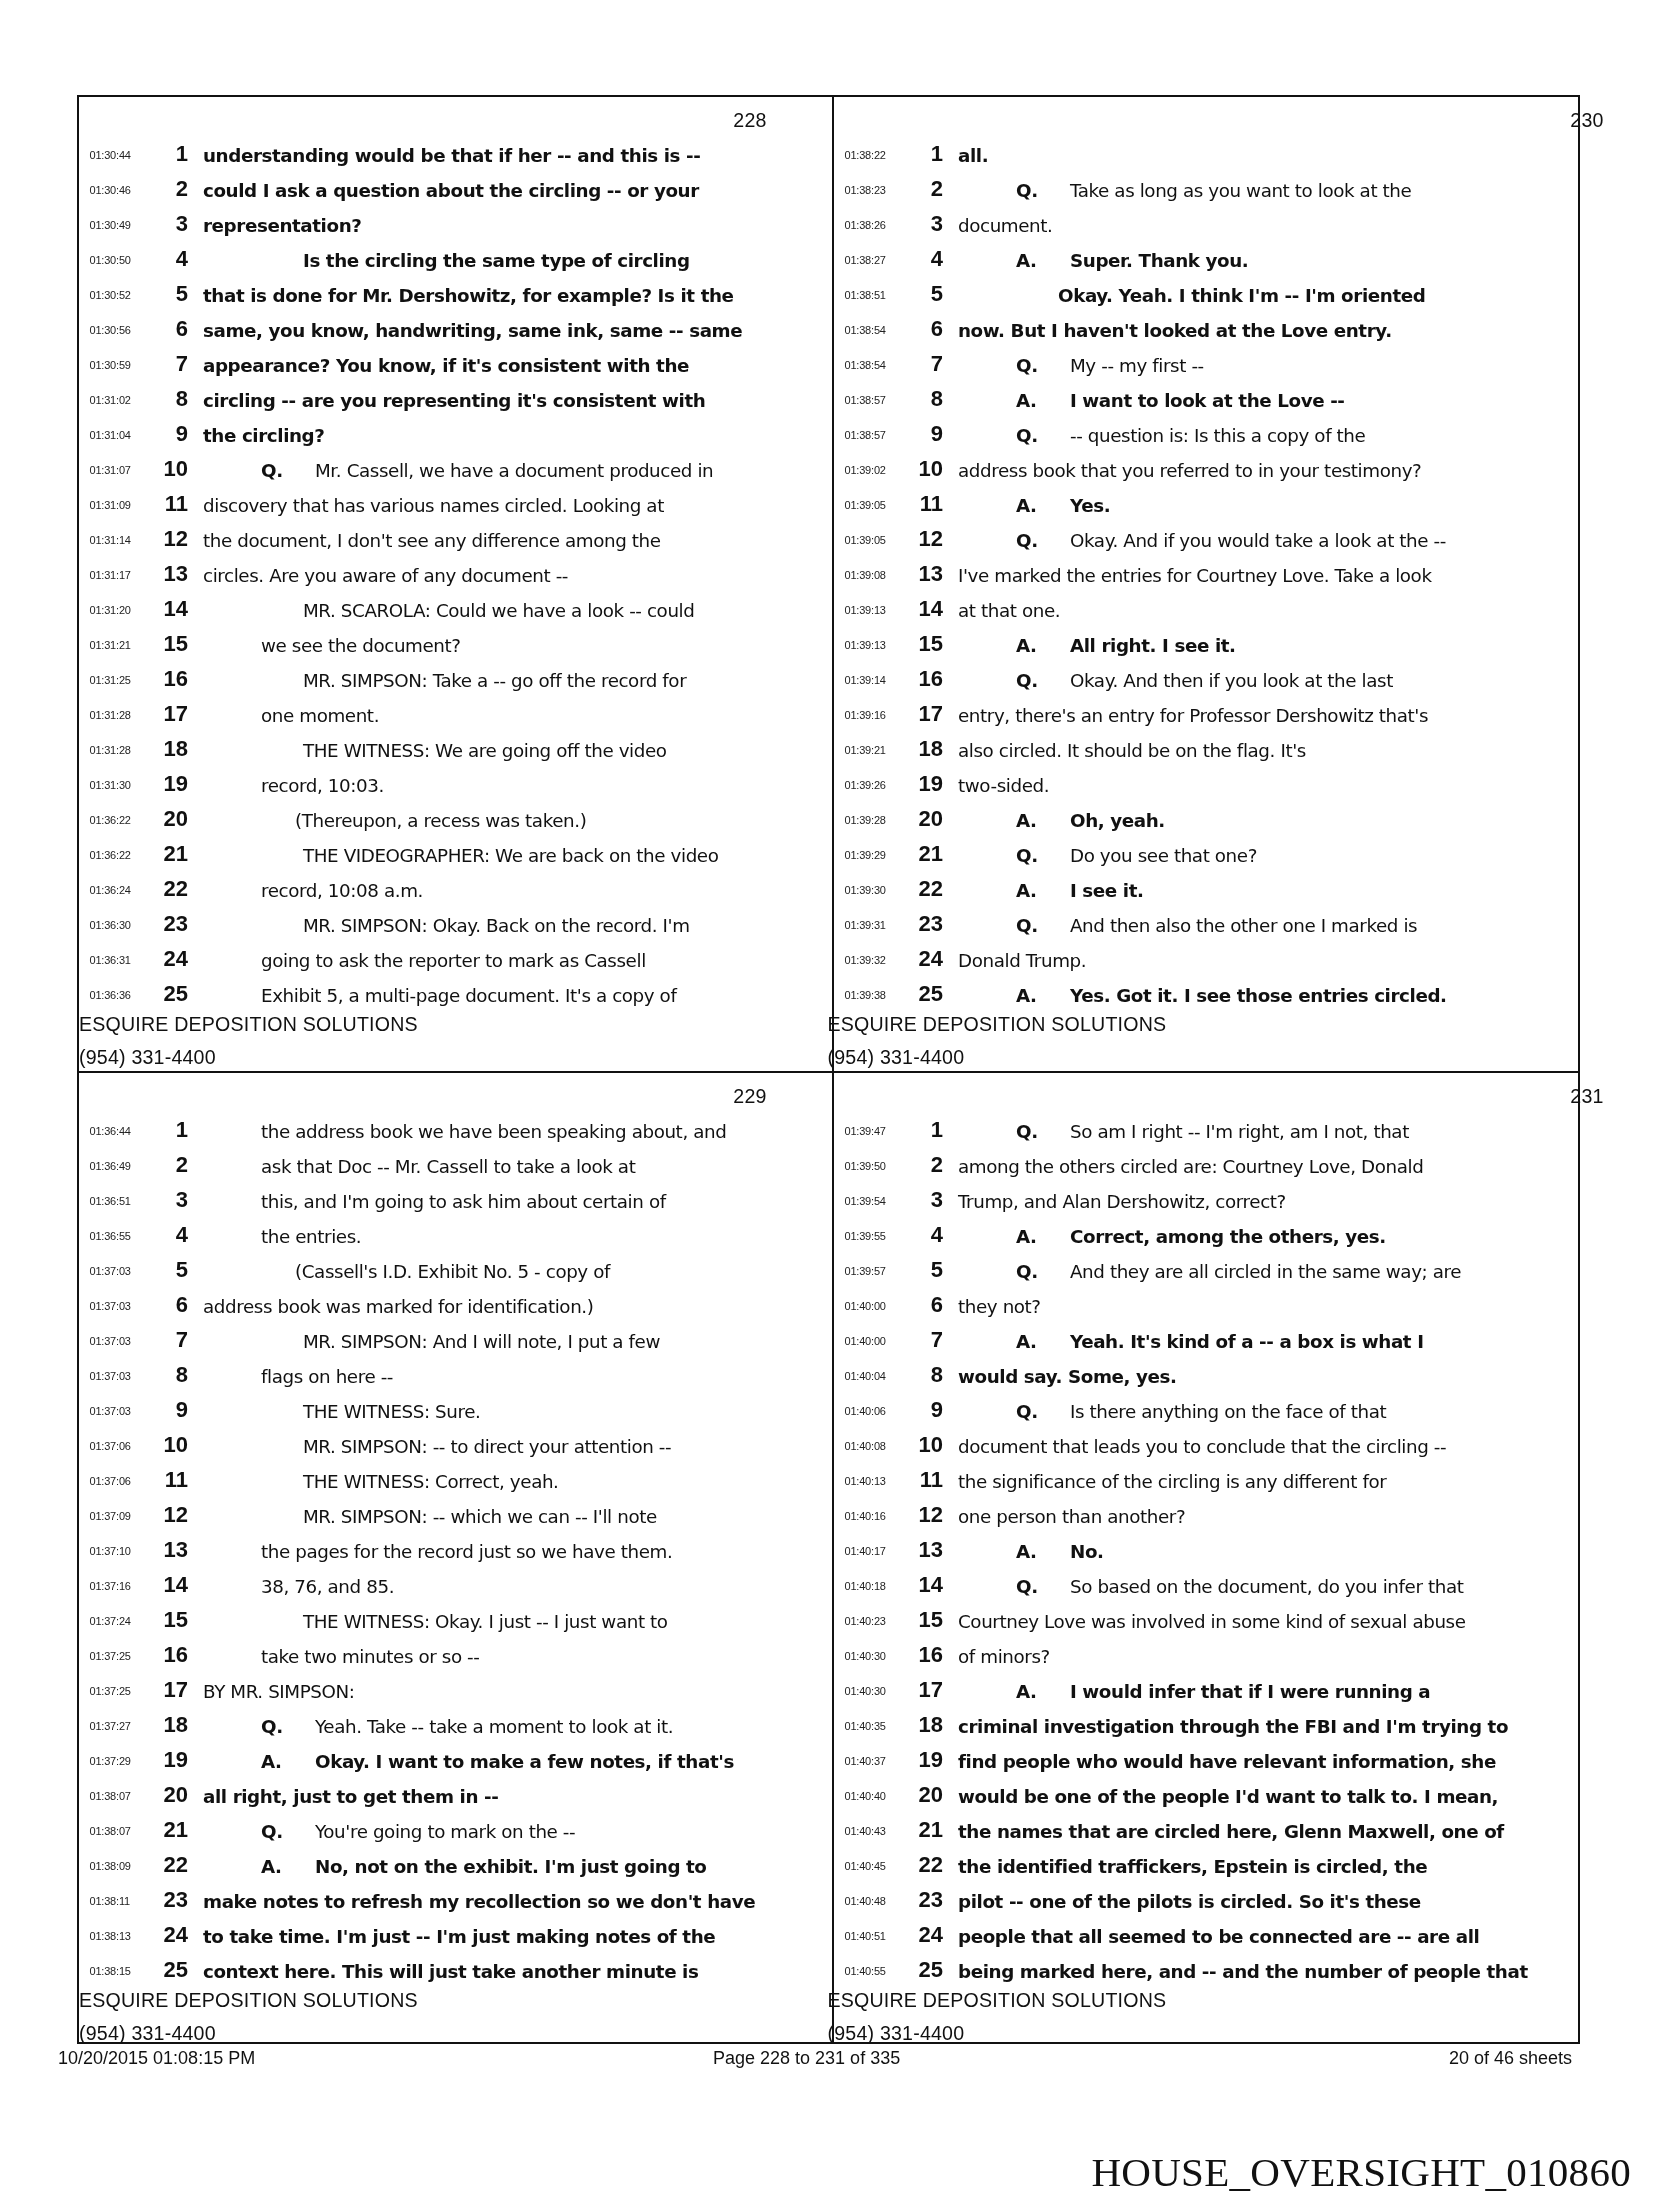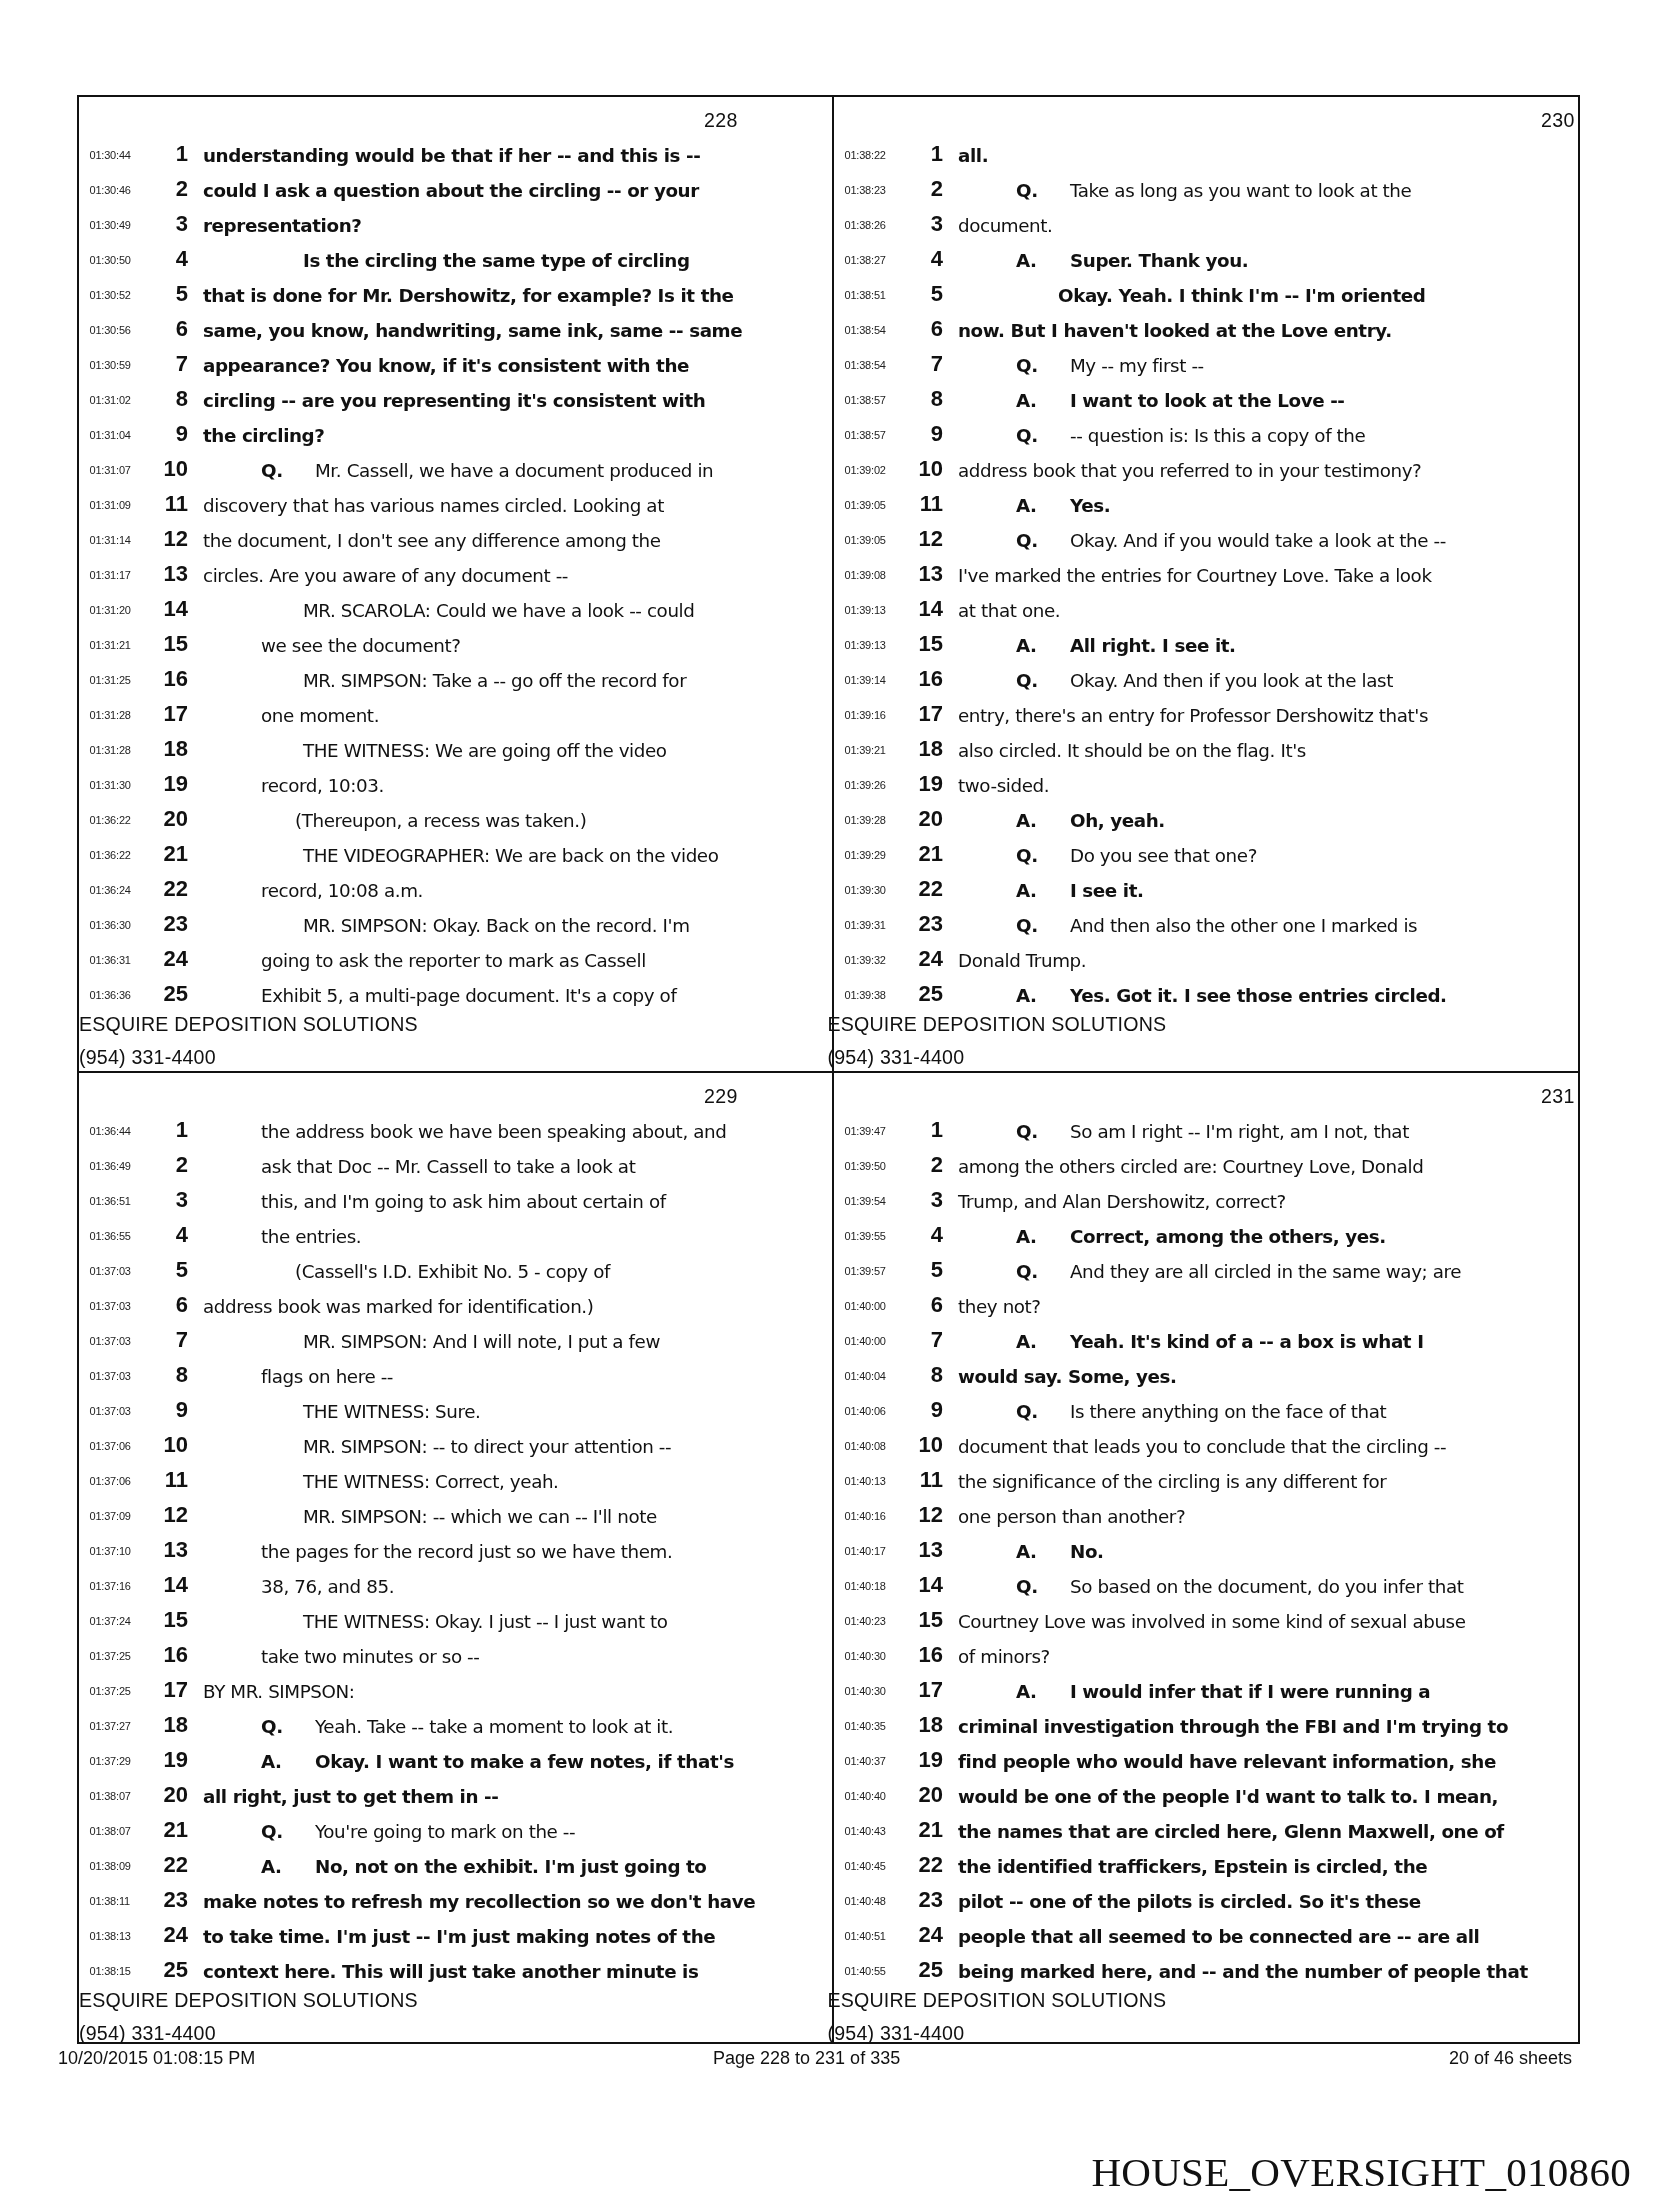--- a/index.html
+++ b/index.html
@@ -16,21 +16,21 @@
 
   .page { position: absolute; width: 751px; height: 974px; }
   .page.p-tl { left: 0; top: 0; }
   .page.p-tr { left: 755px; top: 0; text-decoration: underline; }
   .page.p-bl { left: 0; top: 976px; }
   .page.p-br { left: 755px; top: 976px; }
 
   .pnum {
     position: absolute; top: 11.8px; right: 0; width: 92px;
     font-family: "Liberation Sans", sans-serif; font-size: 19.6px;
-    text-align: left; letter-spacing: 0.3px;
+    text-align: center; letter-spacing: 0.3px;
   }
   .p-tl .pnum, .p-bl .pnum { left: 625px; }
   .p-tr .pnum, .p-br .pnum { left: 707px; }
 
   .lines { position: absolute; left: 0; top: 41px; width: 100%; }
   .line { position: relative; height: 35px; white-space: nowrap; }
   .ts {
     position: absolute; left: 10.5px; top: 10.5px; font-family: "Liberation Sans", sans-serif;
     font-size: 11px; color: #222; letter-spacing: -0.2px;
   }

